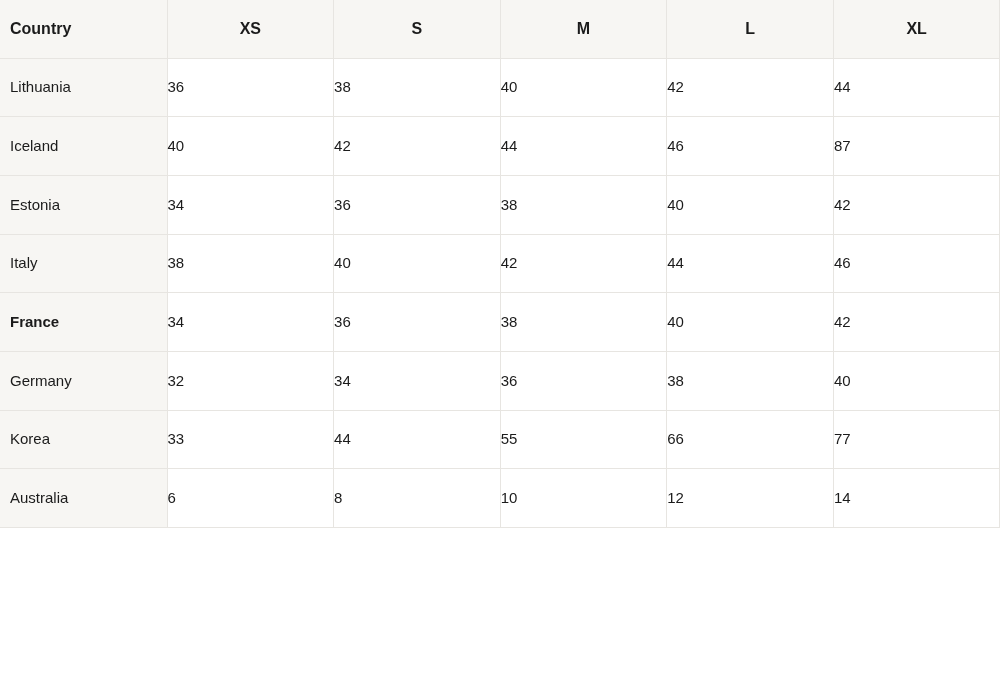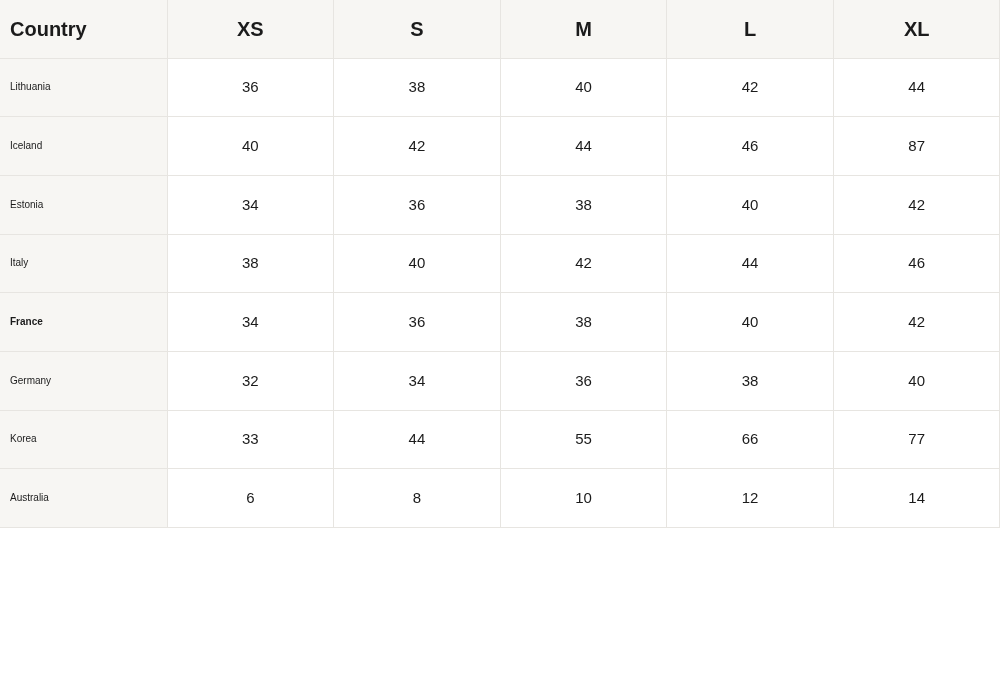--- a/index.html
+++ b/index.html
@@ -34,45 +34,45 @@
     padding: 0;
     vertical-align: middle;
   }
 
   
   #size-chart-table thead tr {
     background: #f7f6f3;
   }
   #size-chart-table thead th {
     font-weight: bold;
-    font-size: 20px;
+    font-size: 16px;
     text-align: center;
     height: 58px;
   }
   #size-chart-table thead th.country-head {
     text-align: left;
     padding-left: 10px;
   }
 
   
   #size-chart-table tbody tr {
     background: #ffffff;
   }
   #size-chart-table tbody td.country-cell {
     background: #f7f6f3;
     text-align: left;
     padding-left: 10px;
-    font-size: 10px;
+    font-size: 15px;
   }
   #size-chart-table tbody td.country-cell.is-bold {
     font-weight: bold;
     margin-top: 44px;
   }
   #size-chart-table tbody td.value-cell {
-    text-align: center;
+    text-align: left;
   }
 
   #size-chart-table th:last-child,
   #size-chart-table td:last-child {
     border-right: 1px solid #e7e5e1;
   }
 </style>
 </head>
 <body>
 

